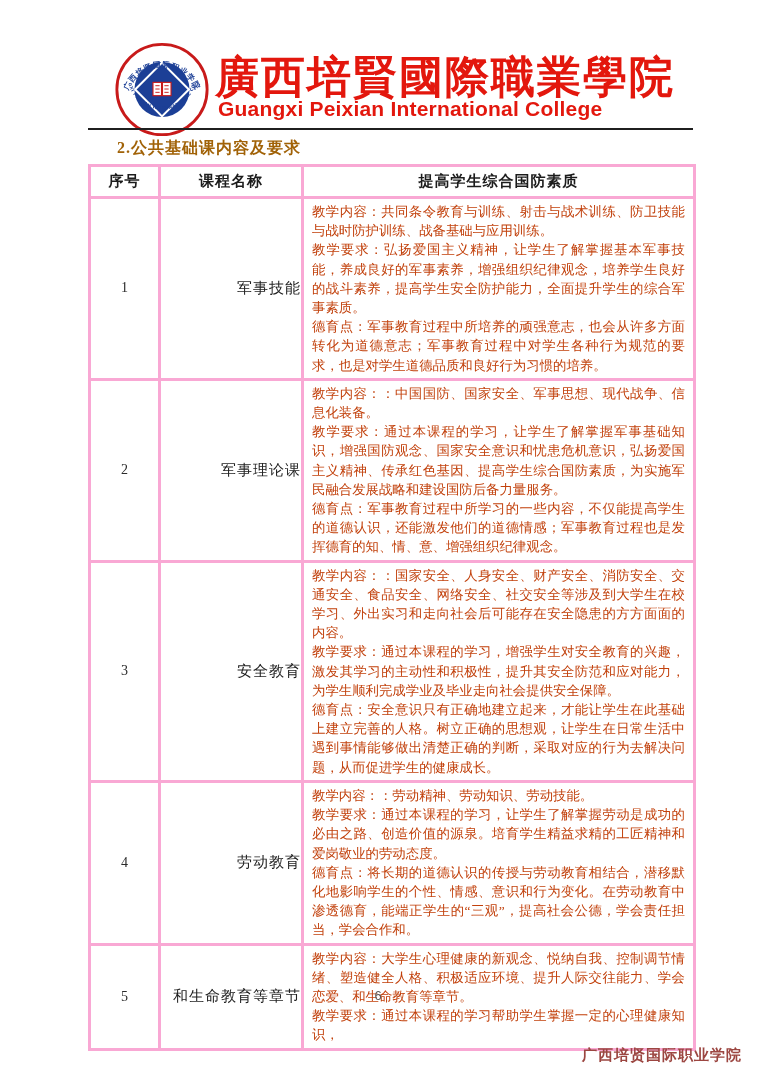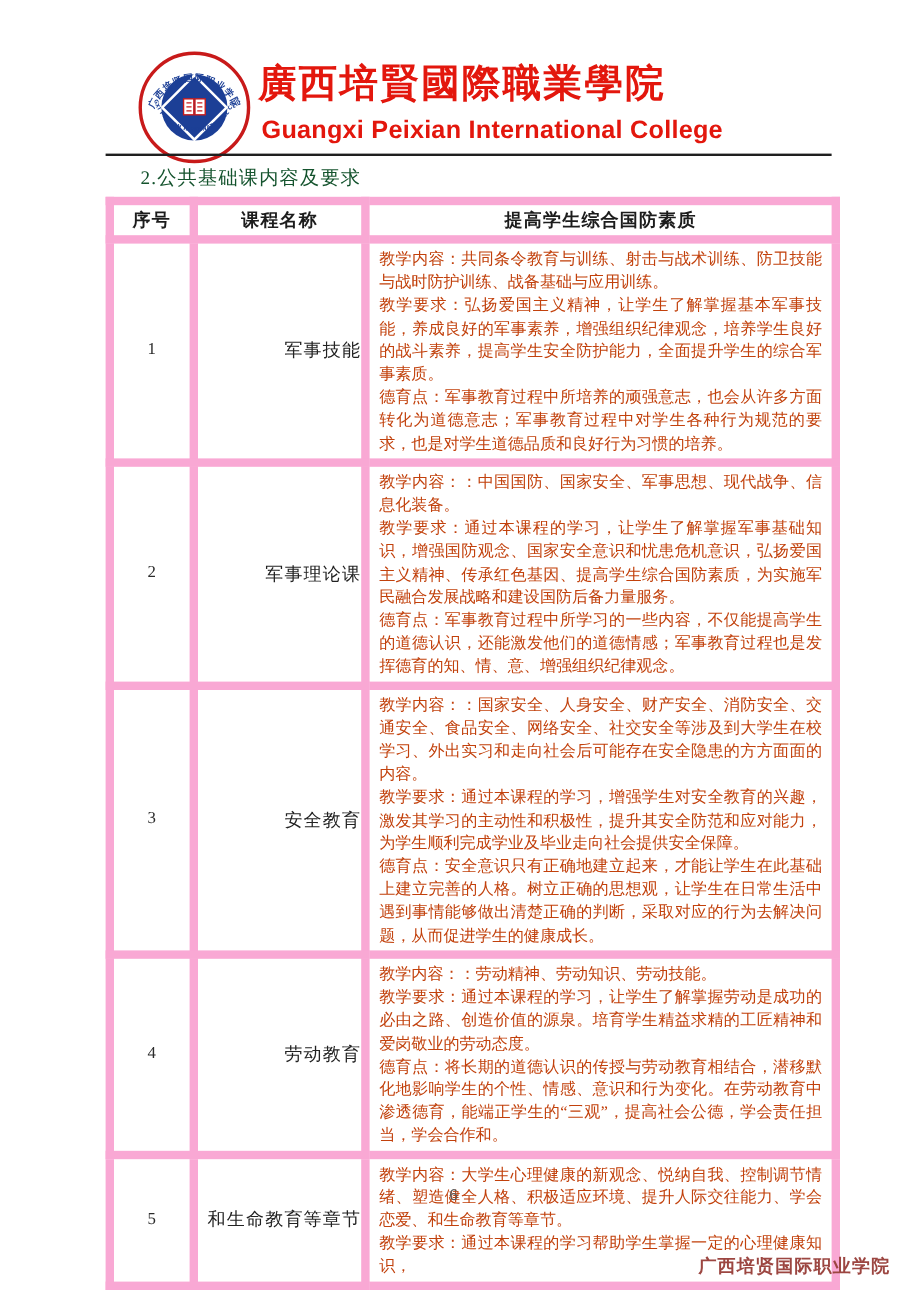--- a/index.html
+++ b/index.html
@@ -7,42 +7,42 @@
   .page {
     position:relative; width:763px; height:1080px; margin:0 auto;
     background:#ffffff; overflow:hidden;
     font-family:"Liberation Serif","DejaVu Serif",serif;
     color:#2b2b2b;
   }
   
   .logo { position:absolute; left:110px; top:42px; width:104px; height:95px; }
   .title-zh {
     position:absolute; left:215px; top:48px; width:460px;
-    font-size:32px; font-weight:900; letter-spacing:2px;
+    font-size:44px; font-weight:900; letter-spacing:2px;
     color:#e3170d; font-family:"DejaVu Serif","Liberation Serif",serif;
     white-space:nowrap;
   }
   .title-en {
     position:absolute; left:218px; top:97px; width:460px;
     font-size:21px; font-weight:bold; letter-spacing:0.2px;
     color:#e3170d; font-family:"Liberation Sans","DejaVu Sans",sans-serif;
     white-space:nowrap;
   }
   .rule { position:absolute; left:88px; top:128px; width:605px; height:2px; background:#1f1f1f; }
   
   .section-title {
     position:absolute; left:117px; top:138px;
-    font-size:16px; font-weight:normal; color:#14532d; letter-spacing:1px;
+    font-size:16px; font-weight:bold; color:#a16207; letter-spacing:1px;
   }
   
   table.course-table {
     position:absolute; left:88px; top:164px; width:605px;
     border-collapse:collapse; table-layout:fixed;
   }
-  .course-table th, .course-table td { border:7px solid #f9a8d4; }
+  .course-table th, .course-table td { border:3px solid #f9a8d4; }
   .course-table th {
     height:32px; font-size:15px; font-weight:bold; text-align:center;
     color:#1c1c1c; letter-spacing:1px;
   }
   .col-no   { width:70px; }
   .col-name { width:143px; }
   .col-req  { width:392px; }
   td.cell-no {
     text-align:center; vertical-align:middle; font-size:14px; color:#2b2b2b;
   }

